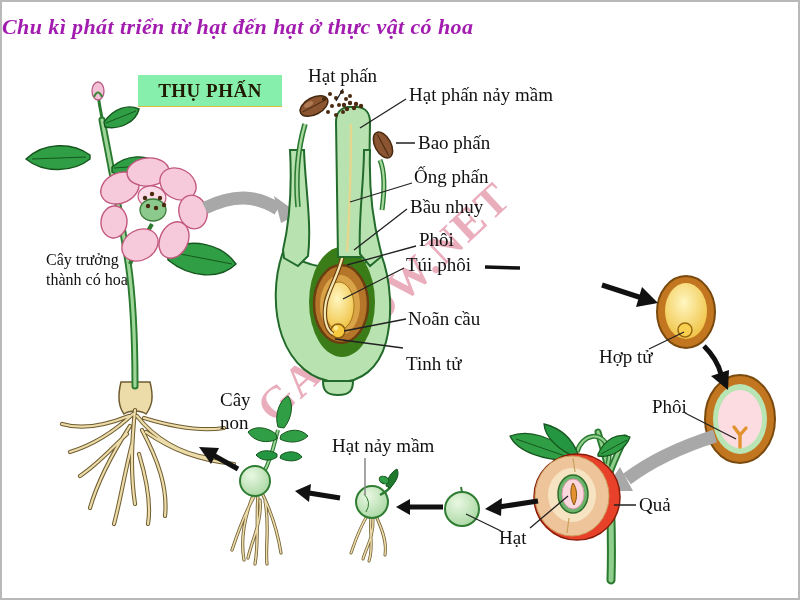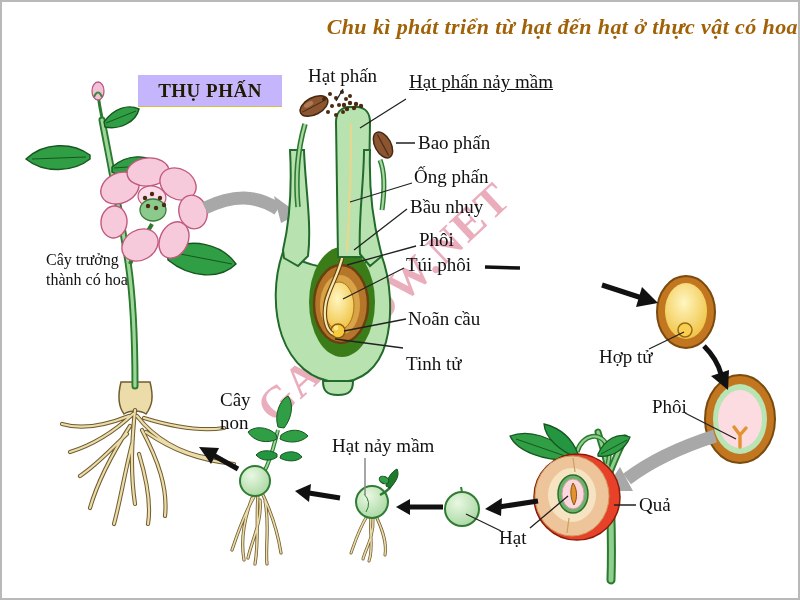--- a/index.html
+++ b/index.html
@@ -3,30 +3,30 @@
 <meta charset="utf-8">
 <style>
   html,body{margin:0;padding:0;background:#e9e9e9;}
   .frame{
     position:relative;width:800px;height:600px;margin:0 auto;
     background:#ffffff;border:2px solid #b9b9b9;box-sizing:border-box;
     overflow:hidden;font-family:"Liberation Serif","DejaVu Serif",serif;
   }
   .art{position:absolute;left:0;top:0;z-index:2;}
   .title{
-    position:absolute;top:12px;left:0;width:100%;text-align:right;z-index:3;
-    font-style:italic;font-weight:bold;font-size:22px;color:#a16207;letter-spacing:.4px;
+    position:absolute;top:12px;left:0;width:100%;text-align:left;z-index:3;
+    font-style:italic;font-weight:bold;font-size:22px;color:#a21caf;letter-spacing:.4px;
   }
   .lbl{
     position:absolute;z-index:3;font-size:19px;color:#111;
     line-height:1.22;white-space:nowrap;
   }
   .lbl.wrap{white-space:normal;}
   .badge{
-    position:absolute;z-index:3;background:#c4b5fd;color:#201a00;
+    position:absolute;z-index:3;background:#86efac;color:#201a00;
     font-weight:bold;font-size:19px;display:flex;align-items:center;justify-content:center;
     letter-spacing:.5px;box-shadow:0 1px 0 #d9bc40;
   }
   .watermark{
     position:absolute;left:382px;top:300px;z-index:1;
     transform:translate(-50%,-50%) rotate(-43deg);
     font-weight:bold;font-size:44px;letter-spacing:2px;
     color:rgba(206,60,96,0.42);white-space:nowrap;
   }
   .mature{font-size:16px;width:86px;}
@@ -243,21 +243,21 @@
       <path d="M363,456 L363,493" stroke="#888" stroke-width="1.5"></path>
     </g>
   </svg>
 
   <div class="title">Chu kì phát triển từ hạt đến hạt ở thực vật có hoa</div>
 
   <div class="badge" style="left:136px;top:73px;width:144px;height:31px;">THỤ PHẤN</div>
 
   <div class="lbl wrap mature" style="left:44px;top:248px;">Cây trưởng thành có hoa</div>
   <div class="lbl" style="left:306px;top:62px;">Hạt phấn</div>
-  <div class="lbl" style="left:407px;top:68px;text-decoration:underline;">Hạt phấn nảy mầm</div>
+  <div class="lbl" style="left:407px;top:81px;">Hạt phấn nảy mầm</div>
   <div class="lbl" style="left:416px;top:129px;">Bao phấn</div>
   <div class="lbl" style="left:412px;top:163px;">Ống phấn</div>
   <div class="lbl" style="left:408px;top:193px;">Bầu nhụy</div>
   <div class="lbl" style="left:417px;top:226px;">Phôi</div>
   <div class="lbl" style="left:404px;top:251px;">Túi phôi</div>
   <div class="lbl" style="left:406px;top:305px;">Noãn cầu</div>
   <div class="lbl" style="left:404px;top:334px;margin-top:16px;">Tinh tử</div>
   <div class="lbl" style="left:597px;top:343px;">Hợp tử</div>
   <div class="lbl" style="left:650px;top:393px;">Phôi</div>
   <div class="lbl" style="left:637px;top:491px;">Quả</div>

